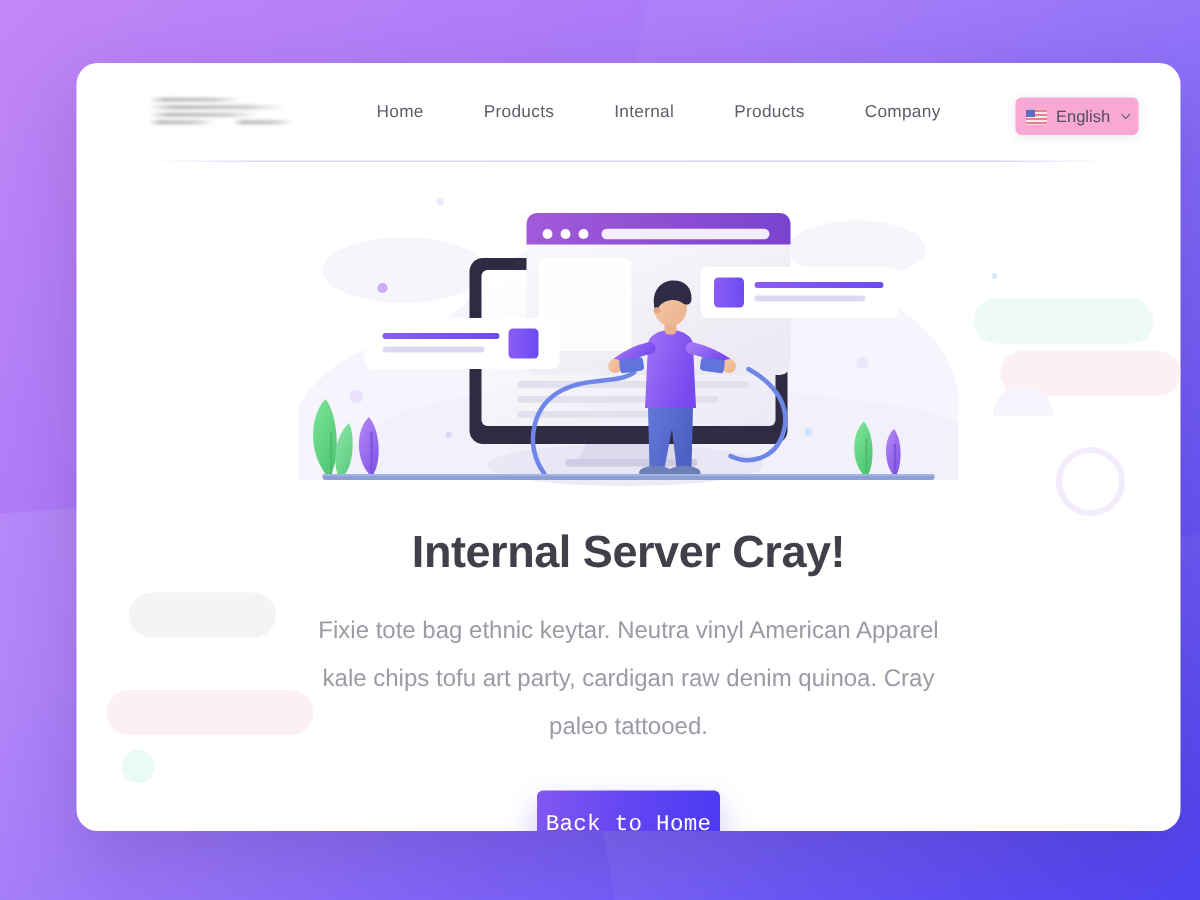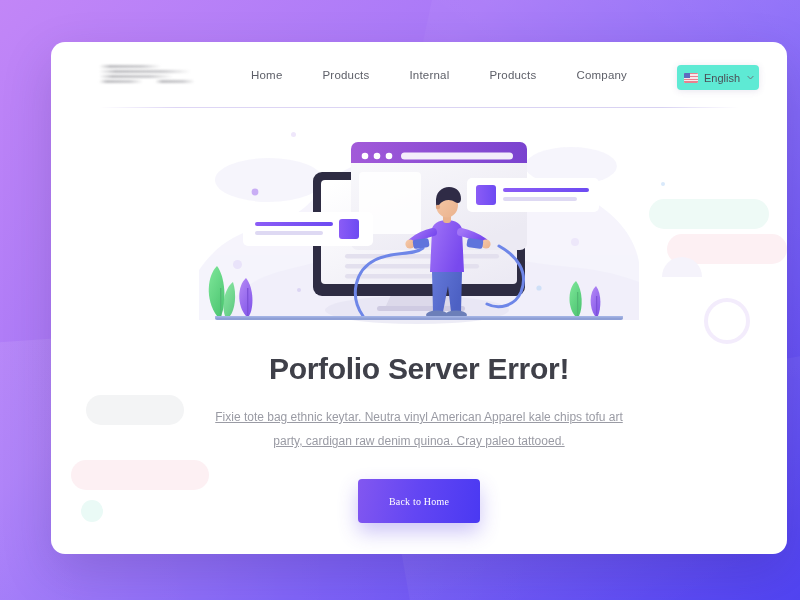--- a/index.html
+++ b/index.html
@@ -120,21 +120,21 @@
     letter-spacing: 0.2px;
     white-space: nowrap;
     cursor: pointer;
     text-decoration: none;
   }
 
   #lang {
     position: absolute;
     right: 28px; top: 23px;
     width: 82px; height: 25px;
-    background: #5eead4;
+    background: #f9a8d4;
     border-radius: 4px;
     box-shadow: 0 1px 7px rgba(90, 70, 140, 0.14);
     display: flex;
     align-items: center;
     gap: 6px;
     padding: 0 7px;
     cursor: pointer;
   }
   #flag {
     width: 14px; height: 10px;
@@ -196,36 +196,35 @@
   #headline {
     font-size: 30px;
     font-weight: 700;
     color: #3f4049;
     letter-spacing: -0.3px;
     line-height: 1.1;
   }
   #subcopy {
     margin: 20px auto 0;
     width: 430px;
-    font-size: 12px;
+    font-size: 16px;
     line-height: 2.0;
     color: #9a9ba4;
-    text-decoration: underline;
   }
 
   #cta {
     display: block;
     margin: 26px auto 0;
     width: 122px; height: 44px;
     border: none;
     border-radius: 4px;
     background: linear-gradient(100deg, #8257f0 0%, #6346f3 48%, #4a39f2 100%);
     color: #ffffff;
-    font-family: Liberation Serif, serif;
-    font-size: 10px;
+    font-family: Liberation Mono, monospace;
+    font-size: 15px;
     letter-spacing: 0.2px;
     cursor: pointer;
     box-shadow: 0 9px 20px rgba(86, 60, 230, 0.30);
   }
 </style>
 </head>
 <body>
 
 <div id="stage">
   <div class="bg-facet-a"></div>
@@ -427,19 +426,19 @@
           <rect x="397" y="176" width="1.3" height="20" fill="#7d52d8"></rect>
         </g>
 
         <circle cx="56" cy="72" r="3.4" fill="#c9aef5"></circle>
         <circle cx="340" cy="168" r="2.6" fill="#cfe0f7"></circle>
         <circle cx="100" cy="170" r="2" fill="#dcd5f3"></circle>
       </svg>
     </div>
 
     <div id="copy">
-      <h1 id="headline">Porfolio Server Error!</h1>
+      <h1 id="headline">Internal Server Cray!</h1>
       <p id="subcopy">Fixie tote bag ethnic keytar. Neutra vinyl American Apparel kale chips tofu art party, cardigan raw denim quinoa. Cray paleo tattooed.</p>
       <button id="cta">Back to Home</button>
     </div>
 
   </div>
 </div>
 
 </body></html>

